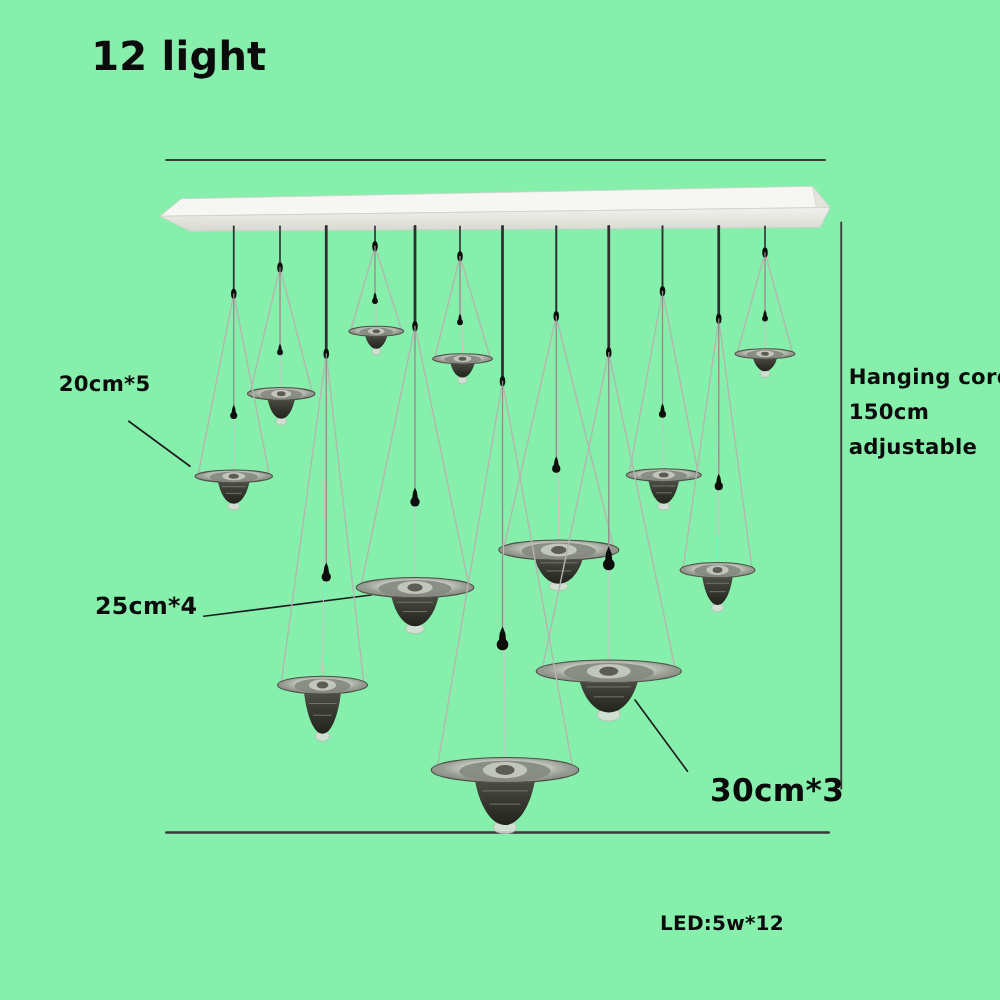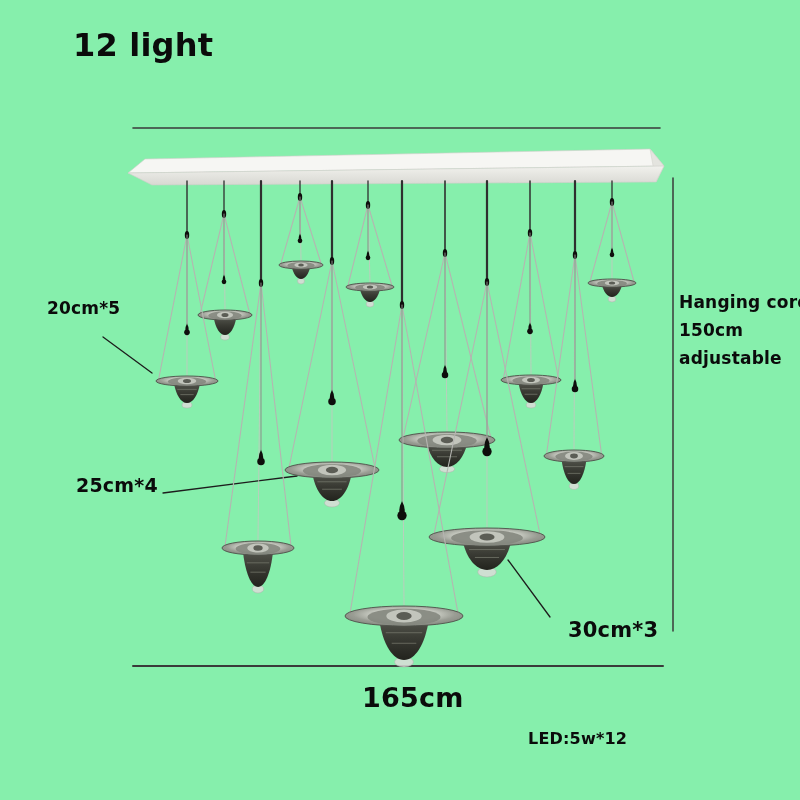--- a/index.html
+++ b/index.html
@@ -4,21 +4,21 @@
 <style>
   html,body{margin:0;padding:0;background:#fff;}
   #page{position:relative;width:800px;height:800px;background:#86efac;overflow:hidden;
         font-family:"DejaVu Sans","Liberation Sans",sans-serif;color:#0b0b0b;}
   .lbl{position:absolute;font-weight:bold;white-space:nowrap;letter-spacing:0.2px;}
   #title{left:73px;top:26px;font-size:32px;}
   #subtitle{left:72px;top:72px;font-size:19px;}
   #plate-size{left:336px;top:84px;font-size:22px;}
   #small-label{left:47px;top:298px;font-size:17px;}
   #medium-label{left:60px;top:474px;font-size:19px;margin-left:16px;}
-  #large-label{left:568px;top:618px;font-size:21px;}
+  #large-label{left:568px;top:618px;font-size:25px;}
   #height-label{left:362px;top:682px;font-size:27px;}
   #led-label{left:528px;top:729px;font-size:16px;}
   #cord-label{left:679px;top:288px;font-size:17px;line-height:28px;}
   #cord-label span{display:block;}
   svg{position:absolute;left:0;top:0;}
 </style>
 </head>
 <body>
 
 <div id="page">
@@ -235,20 +235,19 @@
         <ellipse cx="404" cy="617" rx="36.58" ry="8.5" fill="#84877e" fill-opacity="0.9"></ellipse>
         <ellipse cx="404" cy="616" rx="17.7" ry="6.5" fill="#c2c5bc"></ellipse>
         <ellipse cx="404" cy="616" rx="7.67" ry="4" fill="#5b5d55"></ellipse>
       </g>
   </svg>
 
   <div id="title" class="lbl">12 light</div>
   <div id="small-label" class="lbl">20cm*5</div>
   <div id="medium-label" class="lbl">25cm*4</div>
   <div id="large-label" class="lbl">30cm*3</div>
-  <div id="height-label" class="lbl">165cm</div>
   <div id="led-label" class="lbl">LED:5w*12</div>
   <div id="cord-label" class="lbl">
     <span>Hanging cord:</span>
     <span>150cm</span>
     <span>adjustable</span>
   </div>
 </div>
 
 </body></html>

